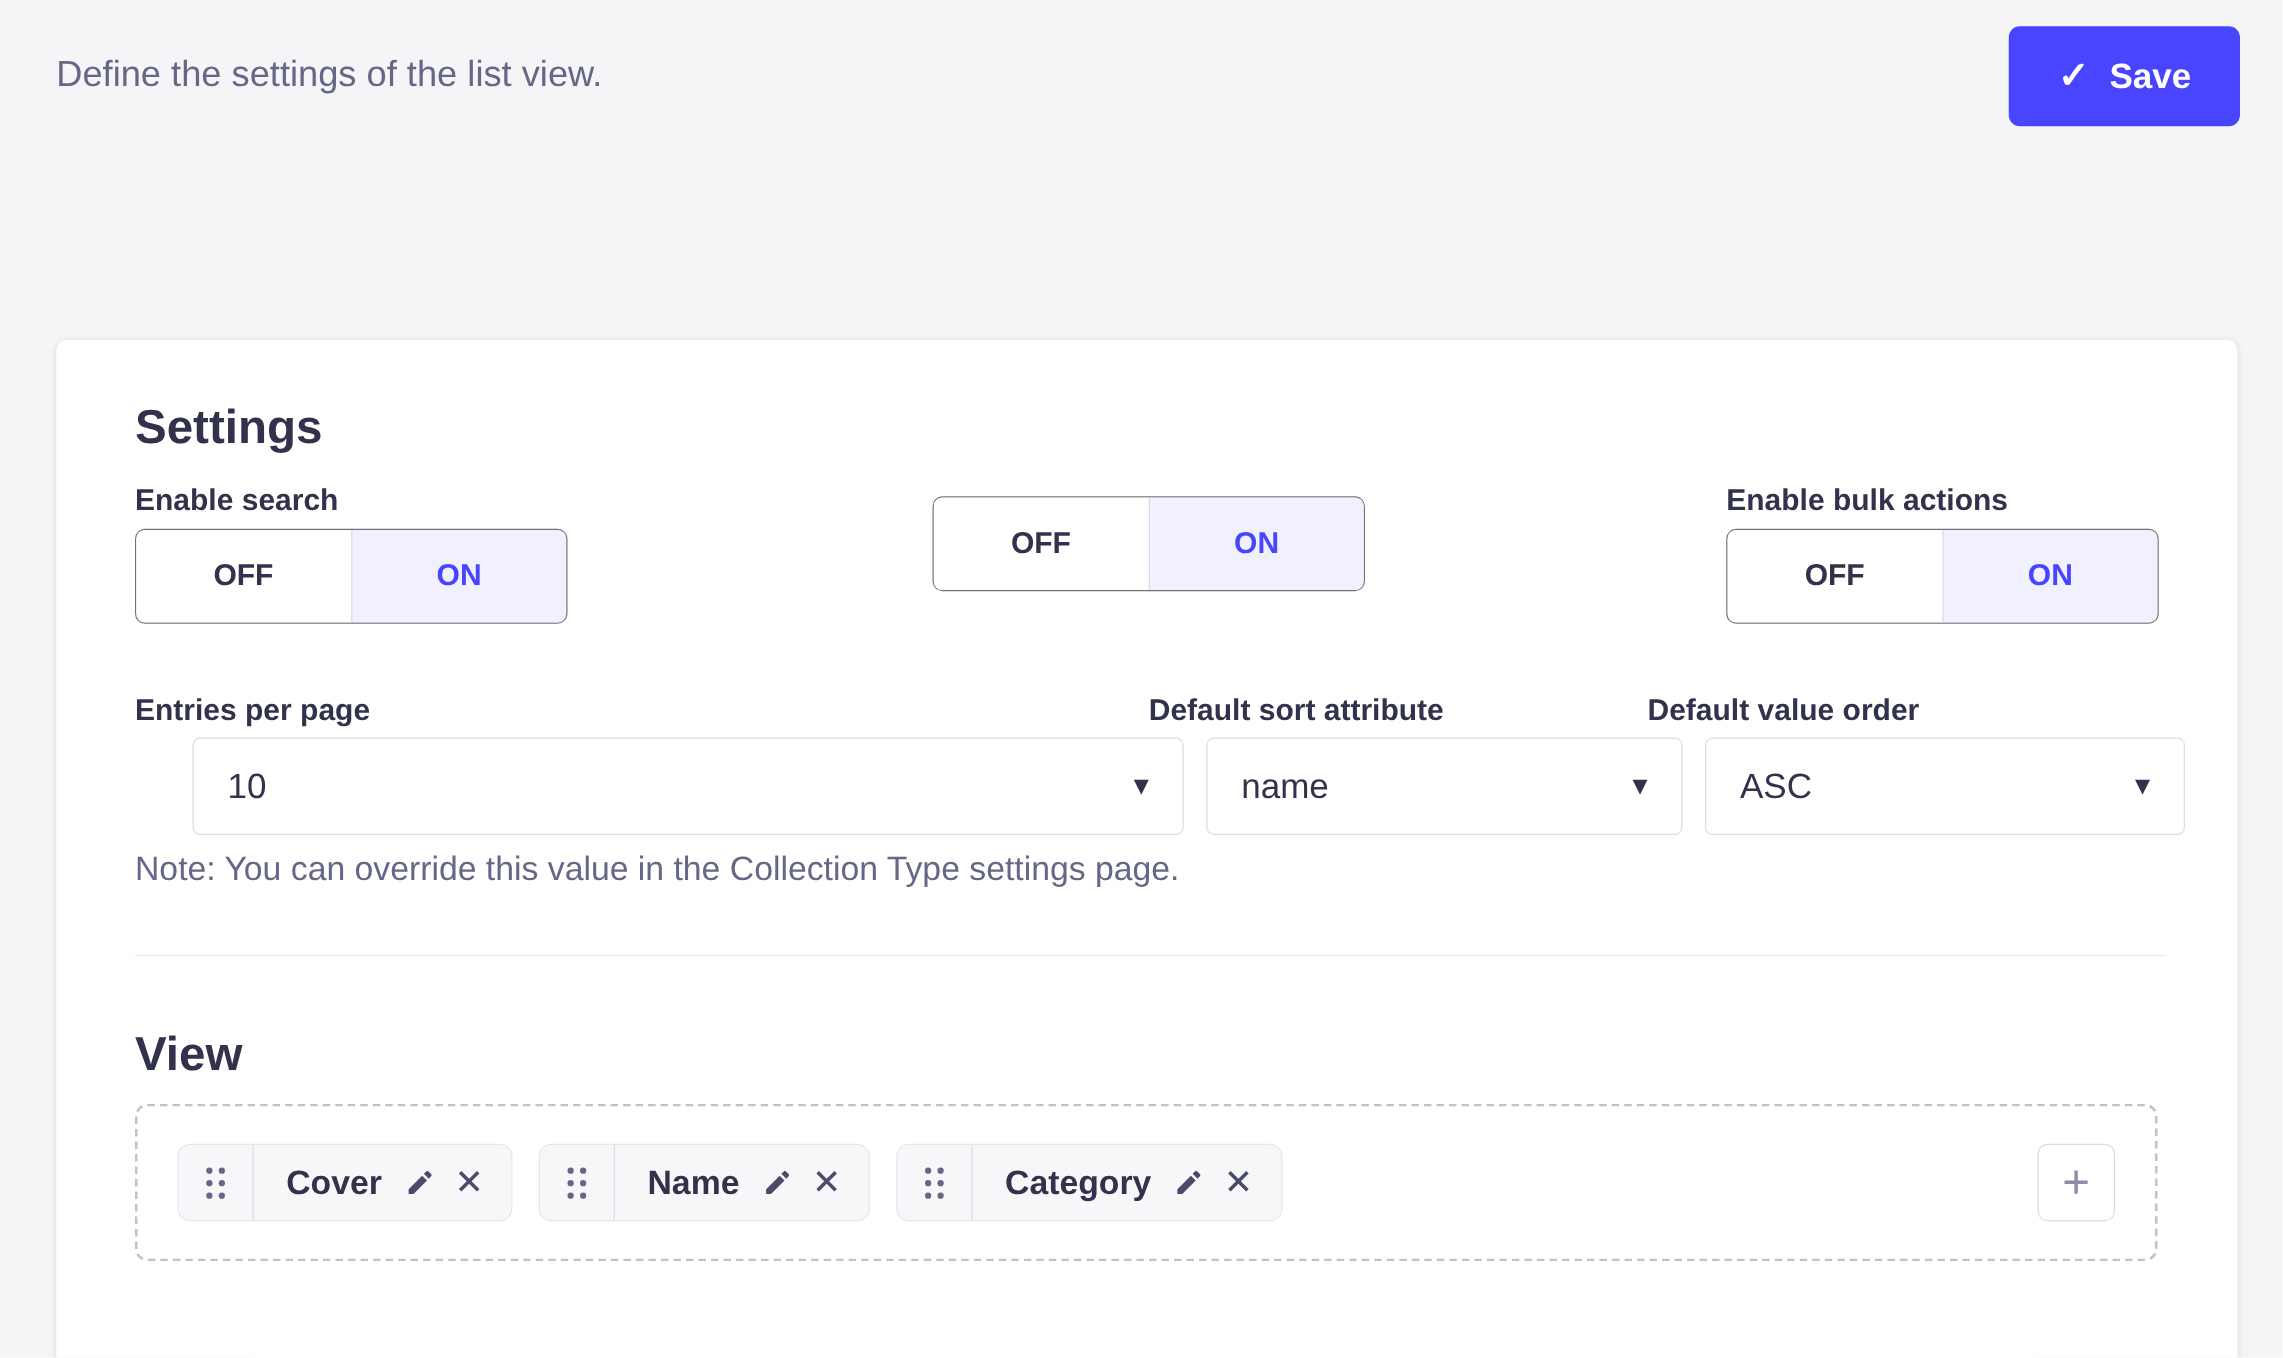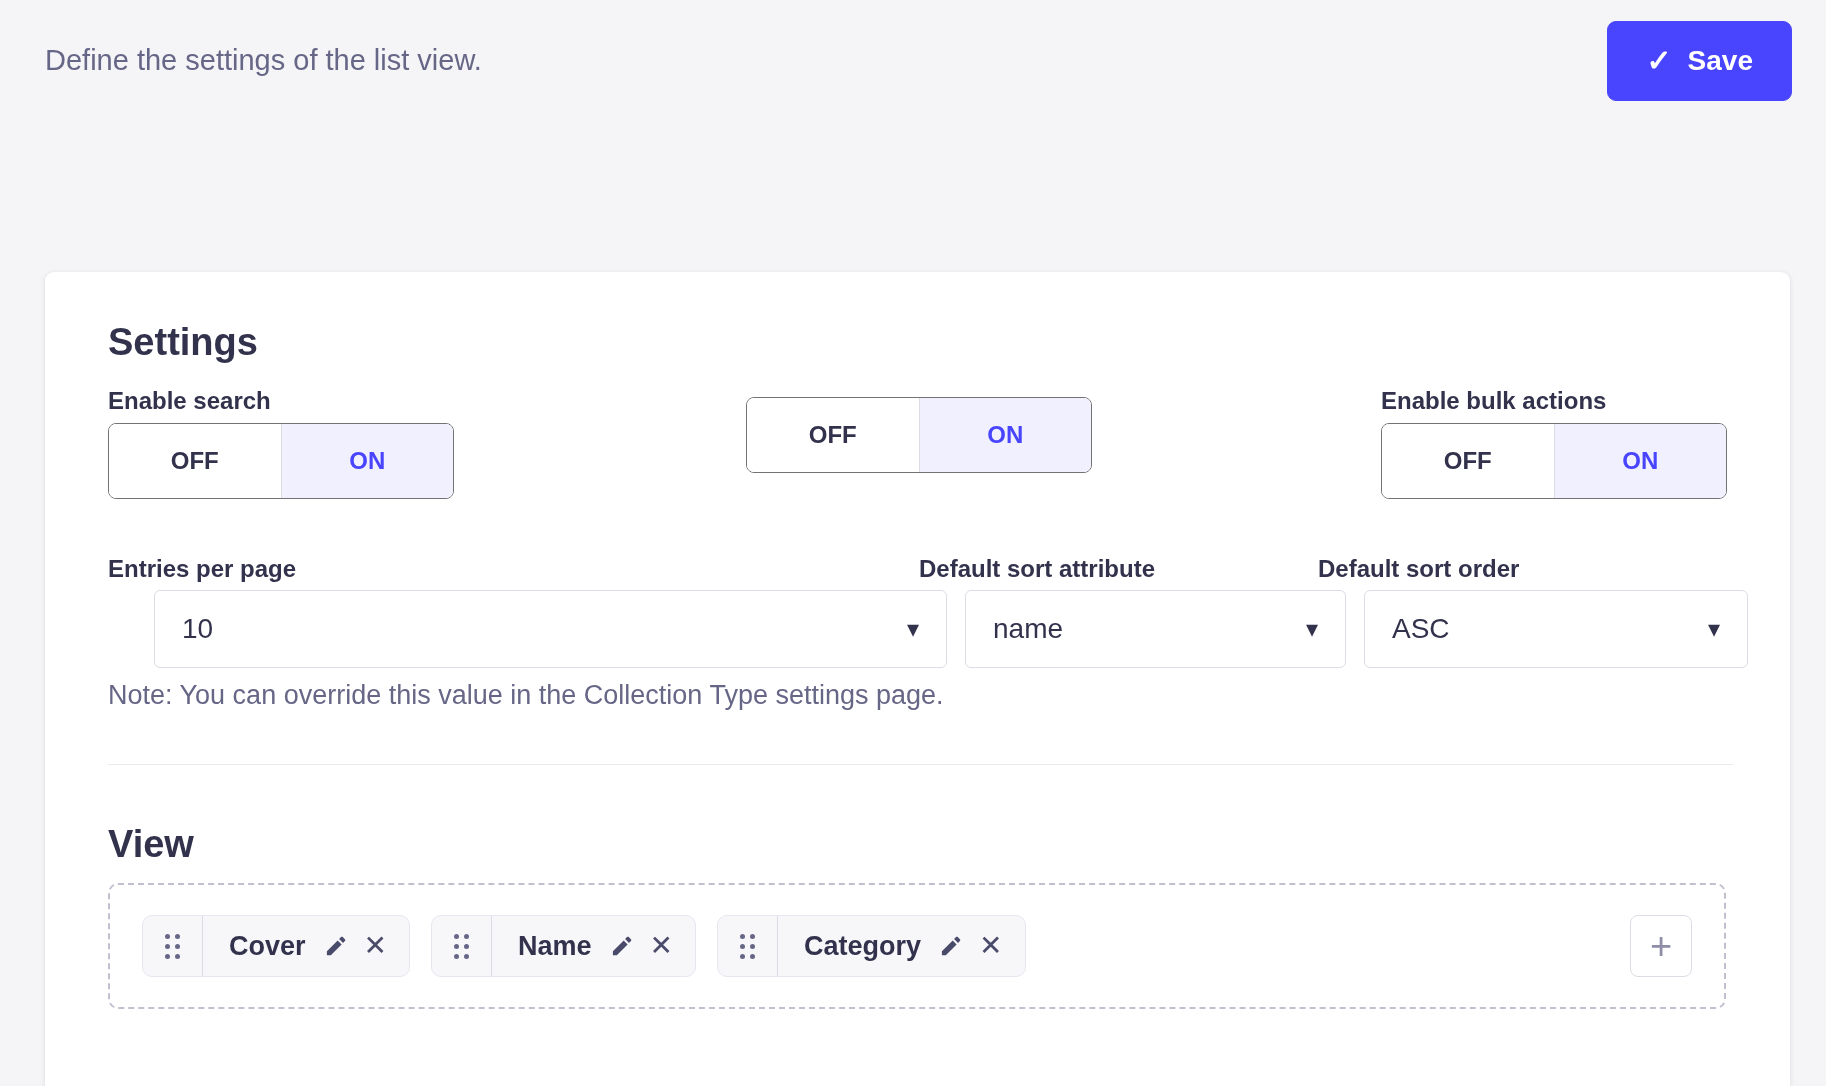--- a/index.html
+++ b/index.html
@@ -162,21 +162,21 @@
       </div>
     </div>
     <div class="col-b">
       <span class="field-label">Default sort attribute</span>
       <div class="select-box">
         <span class="select-value">name</span>
         <span class="caret">▾</span>
       </div>
     </div>
     <div class="col-c">
-      <span class="field-label">Default sort order</span>
+      <span class="field-label">Default value order</span>
       <div class="select-box">
         <span class="select-value">ASC</span>
         <span class="caret">▾</span>
       </div>
     </div>
   </div>
 
   <p class="note">Note: You can override this value in the Collection Type settings page.</p>
 
   <hr class="divider">

